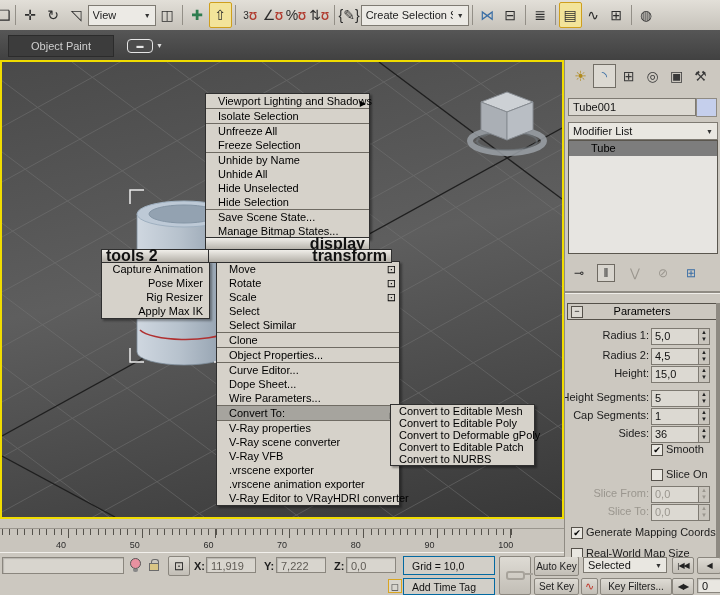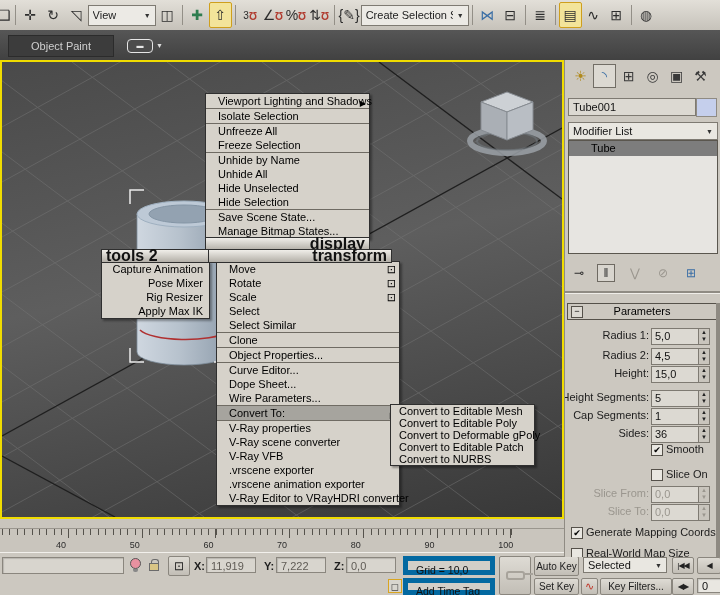--- a/index.html
+++ b/index.html
@@ -73,21 +73,21 @@
   .pscroll{position:absolute;right:1px;top:243px;width:4px;height:254px;background:#8e8a82;}
   
   .ruler{position:absolute;left:0;top:519px;width:564px;height:33px;background:#c9c5bd;z-index:5;}
   .ticks{position:absolute;left:0;top:9px;width:564px;height:24px;border-top:1px solid #9a968e;}
   .tick{position:absolute;top:0;width:1px;height:6px;background:#55524c;}
   .tick.major{height:9px;}
   .ticklabel{position:absolute;top:11px;width:24px;margin-left:-12px;text-align:left;font-size:9px;color:#2c2c2c;}
   
   .bottombar{position:absolute;left:0;top:552px;width:720px;height:43px;background:#ccc8c0;border-top:1px solid #f2f0ec;}
   .sunken{background:#d8d5ce;border:1px solid #8a867e;box-shadow:inset 1px 1px 1px rgba(0,0,0,.15);}
-  .flat{background:#d2cfc8;border:5px solid #0369a1;}
+  .flat{background:#d2cfc8;border:1px solid #0369a1;}
   .bbtn{background:linear-gradient(#dedbd4,#c2beb6);border:1px solid #8a867e;border-radius:2px;color:#222;
         display:flex;align-items:center;justify-content:center;}
   .abs{position:absolute;box-sizing:border-box;}
   .clabel{font-weight:bold;color:#1c1c1c;}
   .bulb{width:9px;height:9px;border-radius:50%;background:#e891a0;border:1px solid #555;}
   .bulbbase{width:5px;height:3px;background:#888;margin:0 auto;border-radius:0 0 2px 2px;}
   .lock{width:10px;height:8px;background:#d9c585;border:1px solid #6b6b6b;position:relative;}
   .lock:before{content:"";position:absolute;left:1px;top:-5px;width:6px;height:4px;border:1px solid #6b6b6b;
                border-bottom:none;border-radius:3px 3px 0 0;}
   .keyg{display:block;width:15px;height:5px;border:2px solid #a7a39b;border-radius:3px;position:relative;}

